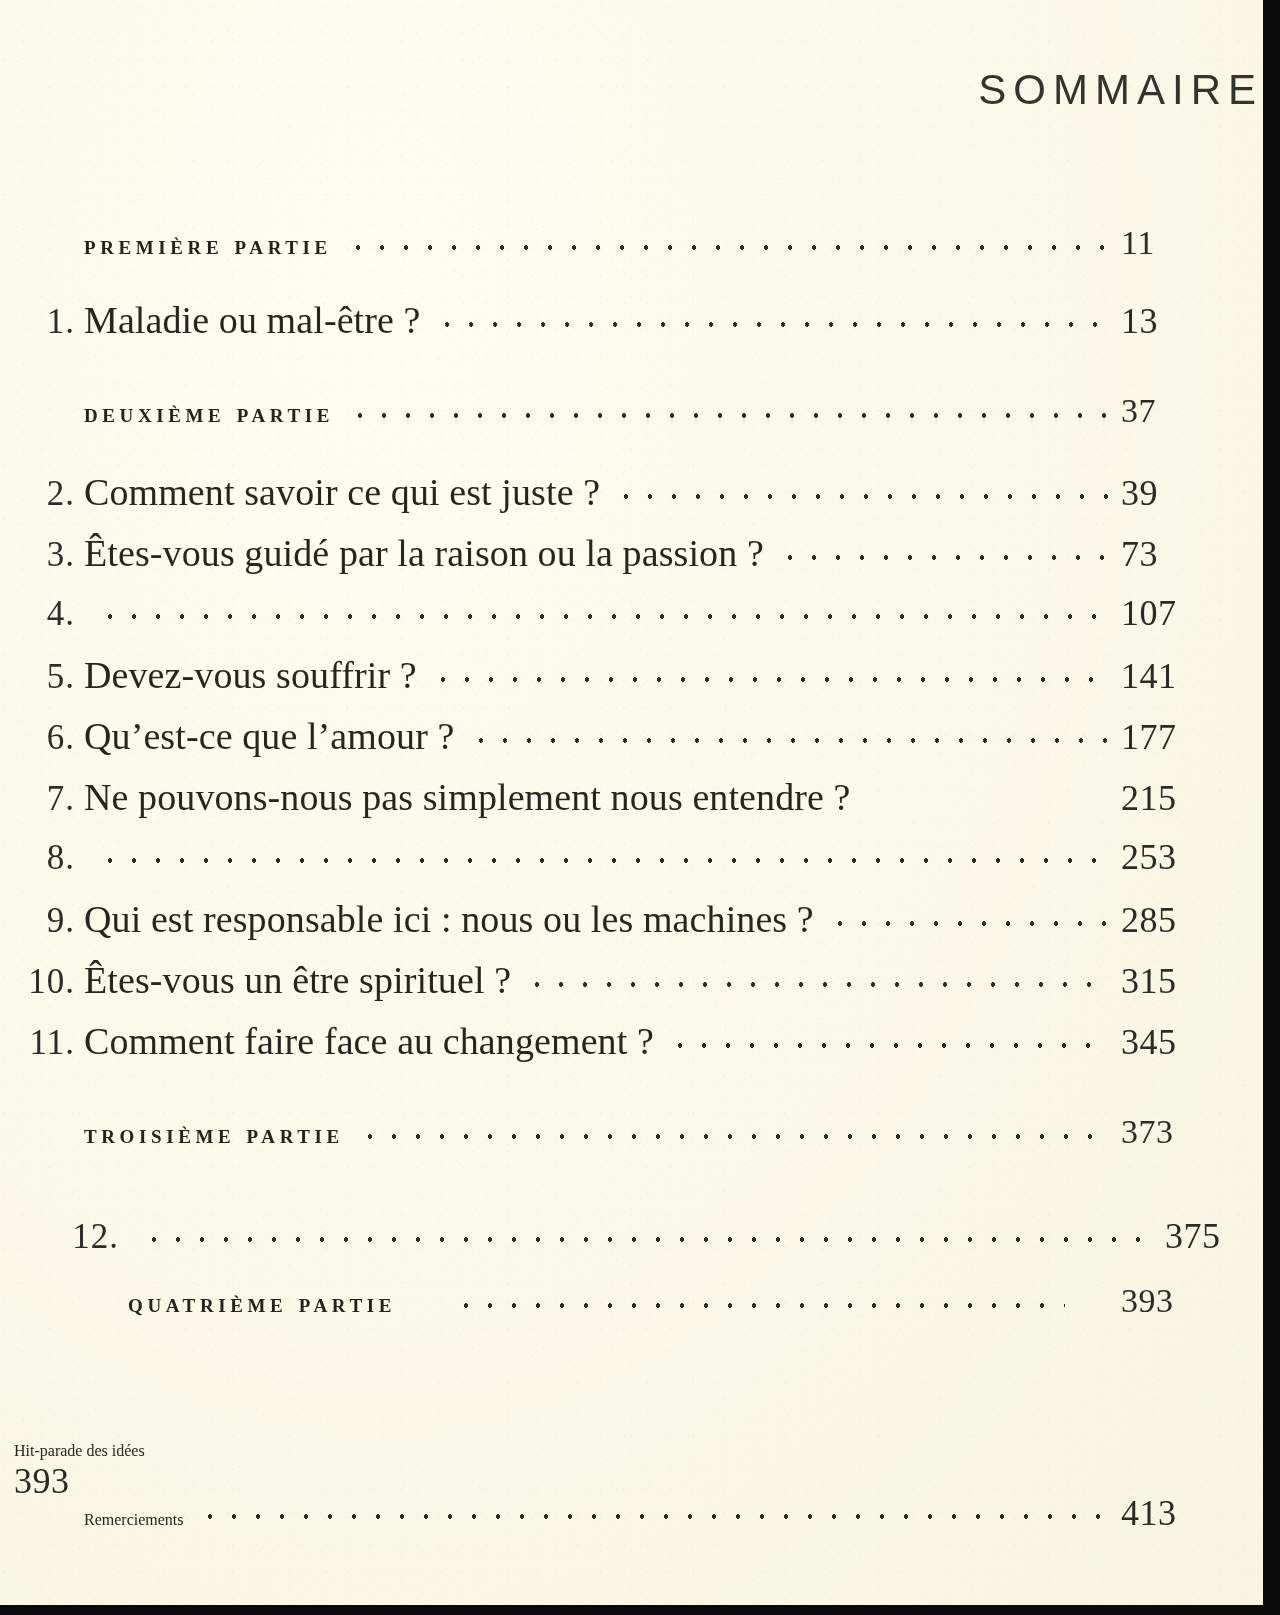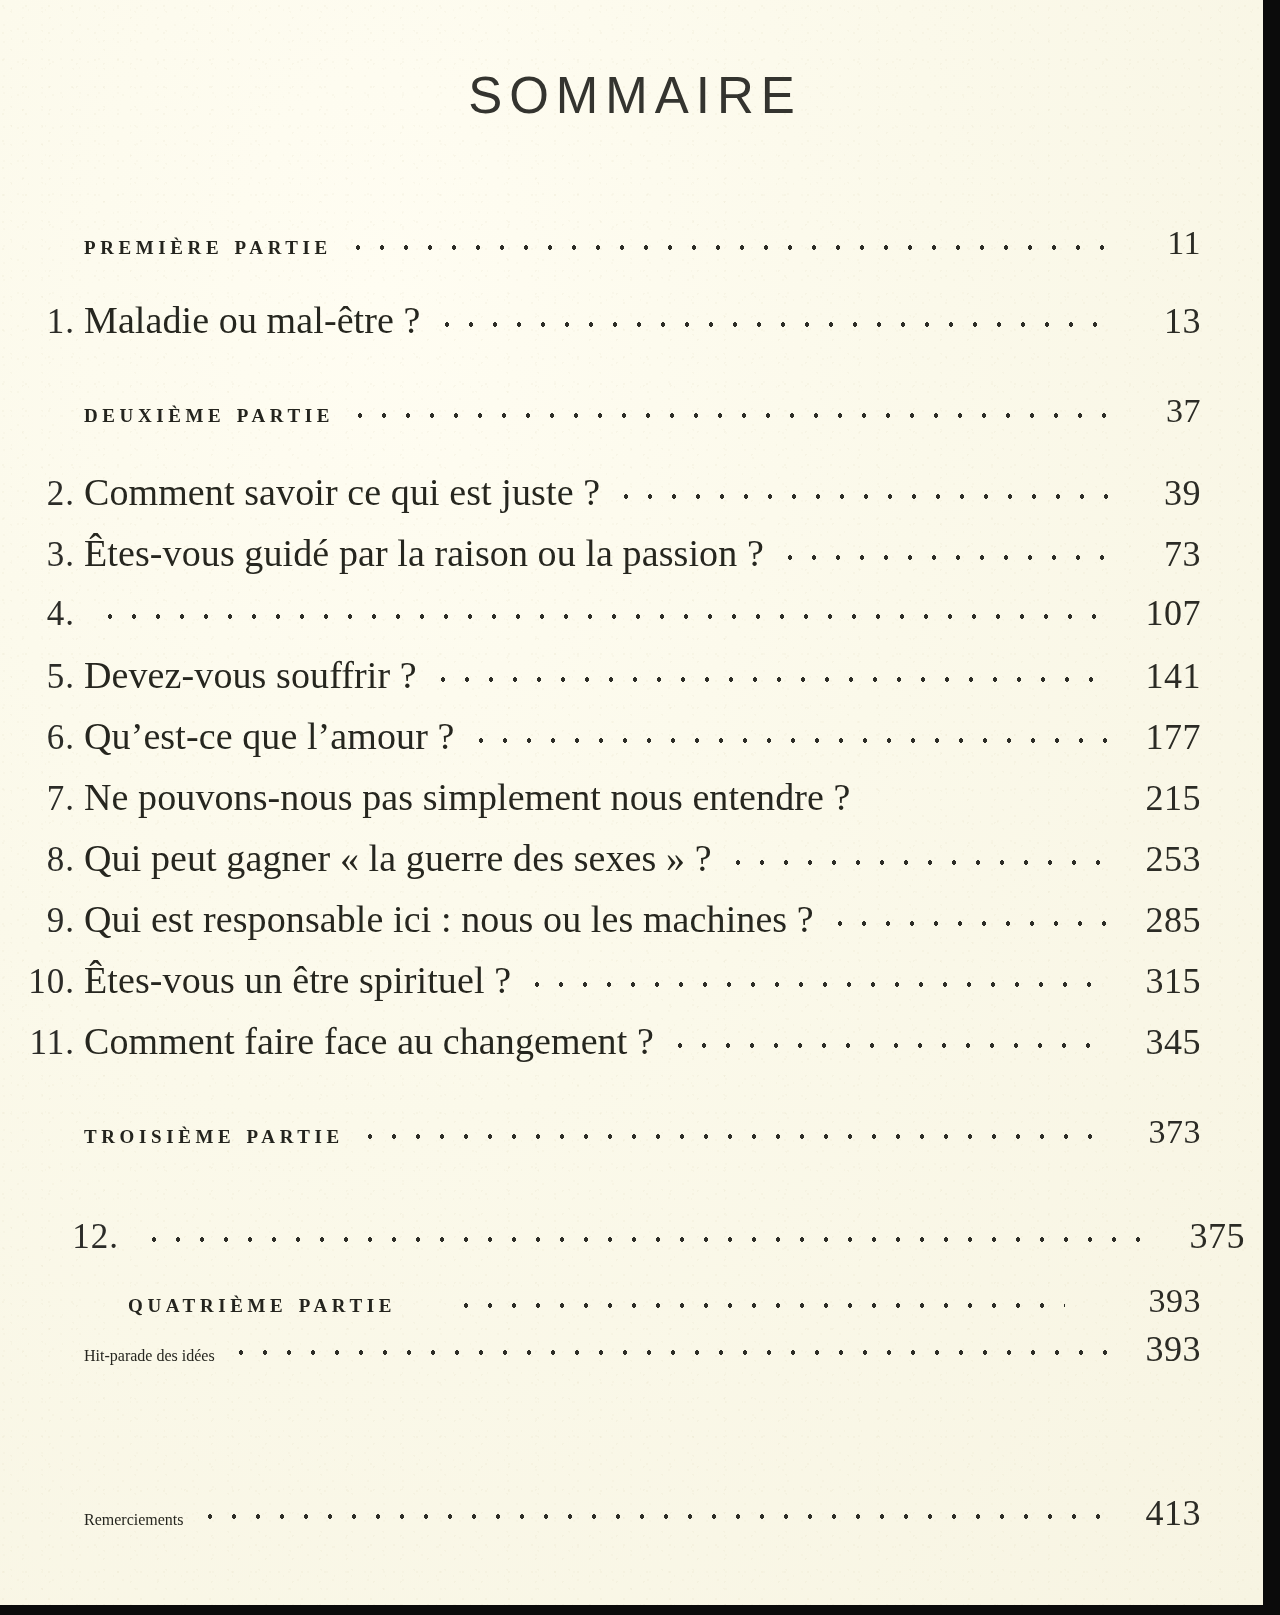--- a/index.html
+++ b/index.html
@@ -42,24 +42,24 @@
       radial-gradient(circle at 22% 48%, rgba(200,188,150,.10) 0 1px, transparent 1px);
     background-size: 23px 27px, 31px 19px, 17px 29px, 27px 23px, 35px 33px, 19px 17px;
   }
 
   
   .toc-title {
     position: absolute;
     left: 0;
     right: 0;
     top: 66px;
-    text-align: center;
+    text-align: right;
     font-family: "Liberation Sans", "DejaVu Sans", sans-serif;
     font-weight: 300;
-    font-size: 51px;
+    font-size: 42px;
     letter-spacing: 7px;
     color: #34342f;
     text-indent: 7px;
   }
 
   
   .toc {
     position: absolute;
     left: 0;
     top: 0;
@@ -132,21 +132,20 @@
     background-size: 24px 5px;
     background-repeat: repeat-x;
     background-position: left bottom;
   }
   .row.part .leader::before { bottom: 4px; }
   .row.nodots .leader::before { background-image: none; }
 
   .page-no {
     flex: 0 0 auto;
     min-width: 96px;
-    text-align: right;
     padding-right: 16px;
     box-sizing: border-box;
     font-size: 36px;
     color: #2b2b25;
     letter-spacing: .5px;
     font-variant-numeric: oldstyle-nums;
   }
   .row.part .page-no { font-size: 34px; }
 
   
@@ -220,21 +219,20 @@
         <span class="page-no">177</span>
       </div>
       <div class="row chapter nodots" style="top: 775px;">
         <span class="num">7.</span>
         <span class="label">Ne pouvons-nous pas simplement nous entendre ?</span>
         <span class="leader"></span>
         <span class="page-no">215</span>
       </div>
       <div class="row chapter" style="top: 836px;">
         <span class="num">8.</span>
-        <span class="label">Qui peut gagner « la guerre des sexes » ?</span>
         <span class="leader"></span>
         <span class="page-no">253</span>
       </div>
       <div class="row chapter" style="top: 897px;">
         <span class="num">9.</span>
         <span class="label">Qui est responsable ici : nous ou les machines ?</span>
         <span class="leader"></span>
         <span class="page-no">285</span>
       </div>
       <div class="row chapter" style="top: 958px;">
@@ -259,21 +257,21 @@
         <span class="num">12.</span>
         <span class="leader"></span>
         <span class="page-no">375</span>
       </div>
       <div class="row part" style="top: 1282px; gap: 44px;">
         <span class="num"></span>
         <span class="label">Quatrième partie</span>
         <span class="leader"></span>
         <span class="page-no">393</span>
       </div>
-      <div class="row plain" style="top: 1328px;">
+      <div class="row plain" style="top: 1358px; flex-direction: column;">
         <span class="num"></span>
         <span class="label">Hit-parade des idées</span>
         <span class="leader"></span>
         <span class="page-no">393</span>
       </div>
       <div class="row plain" style="top: 1492px;">
         <span class="num"></span>
         <span class="label">Remerciements</span>
         <span class="leader"></span>
         <span class="page-no">413</span>

